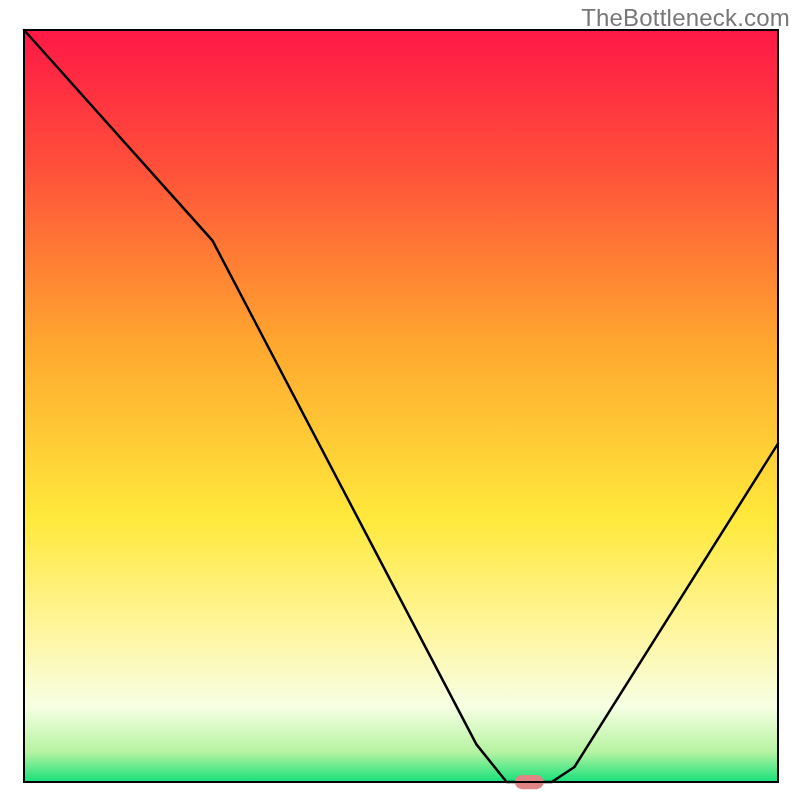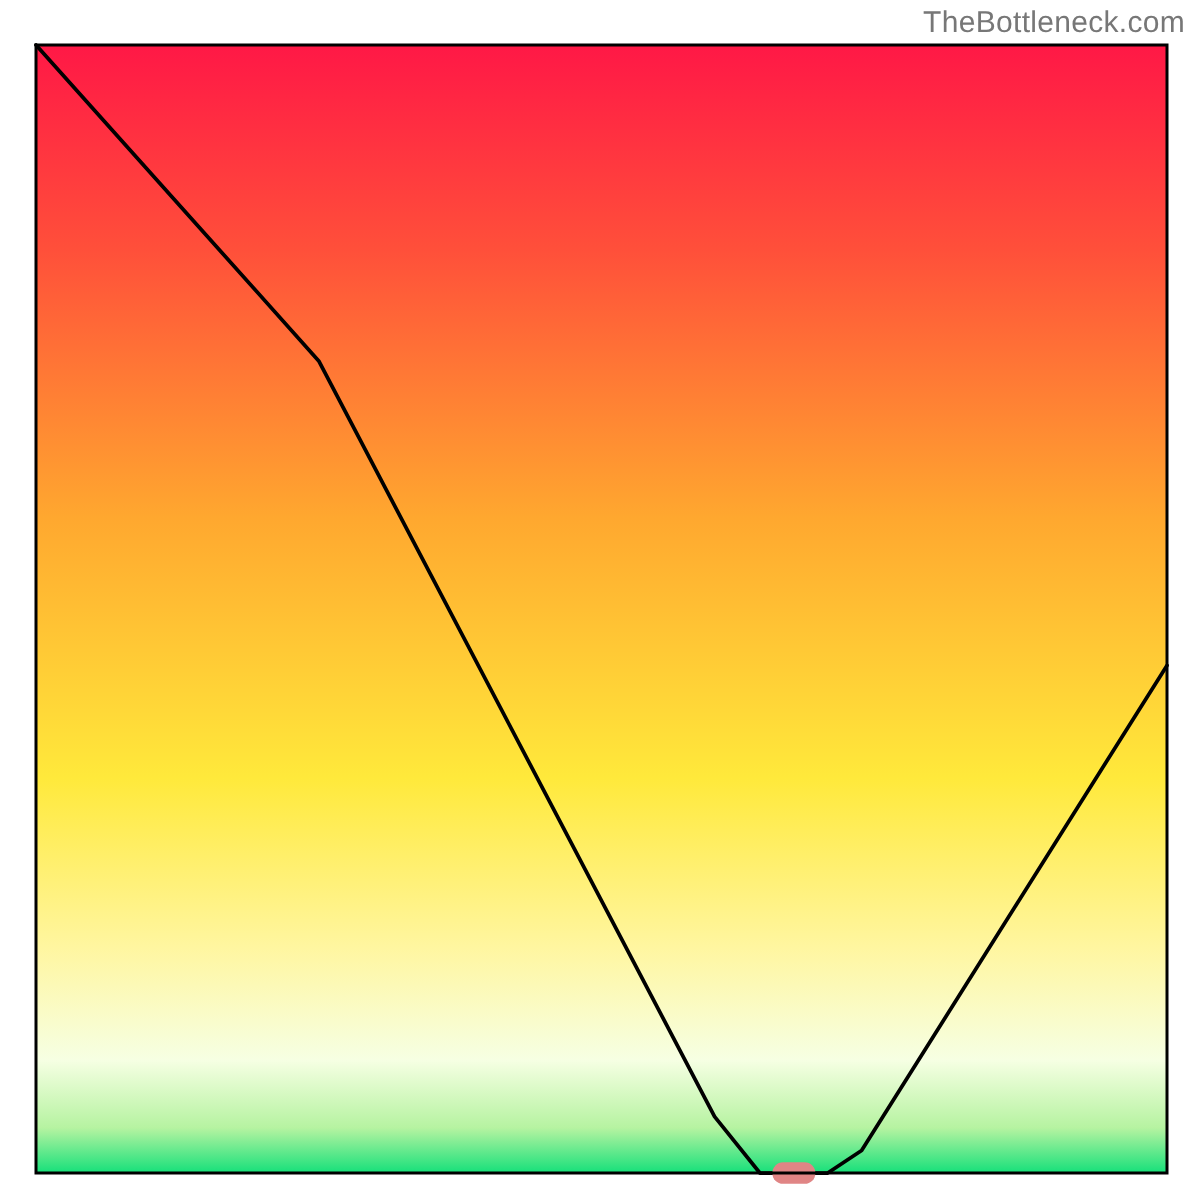--- a/index.html
+++ b/index.html
@@ -14,21 +14,21 @@
     position: relative;
     width: 800px;
     height: 800px;
     background: #ffffff;
   }
   .watermark {
     position: absolute;
     top: 4px;
     right: 10px;
     color: #777;
-    font-size: 20px;
+    font-size: 24px;
     font-weight: 500;
     letter-spacing: 0.2px;
     z-index: 30;
   }
   svg.chart {
     position: absolute;
     left: 0;
     top: 0;
     width: 800px;
     height: 800px;

